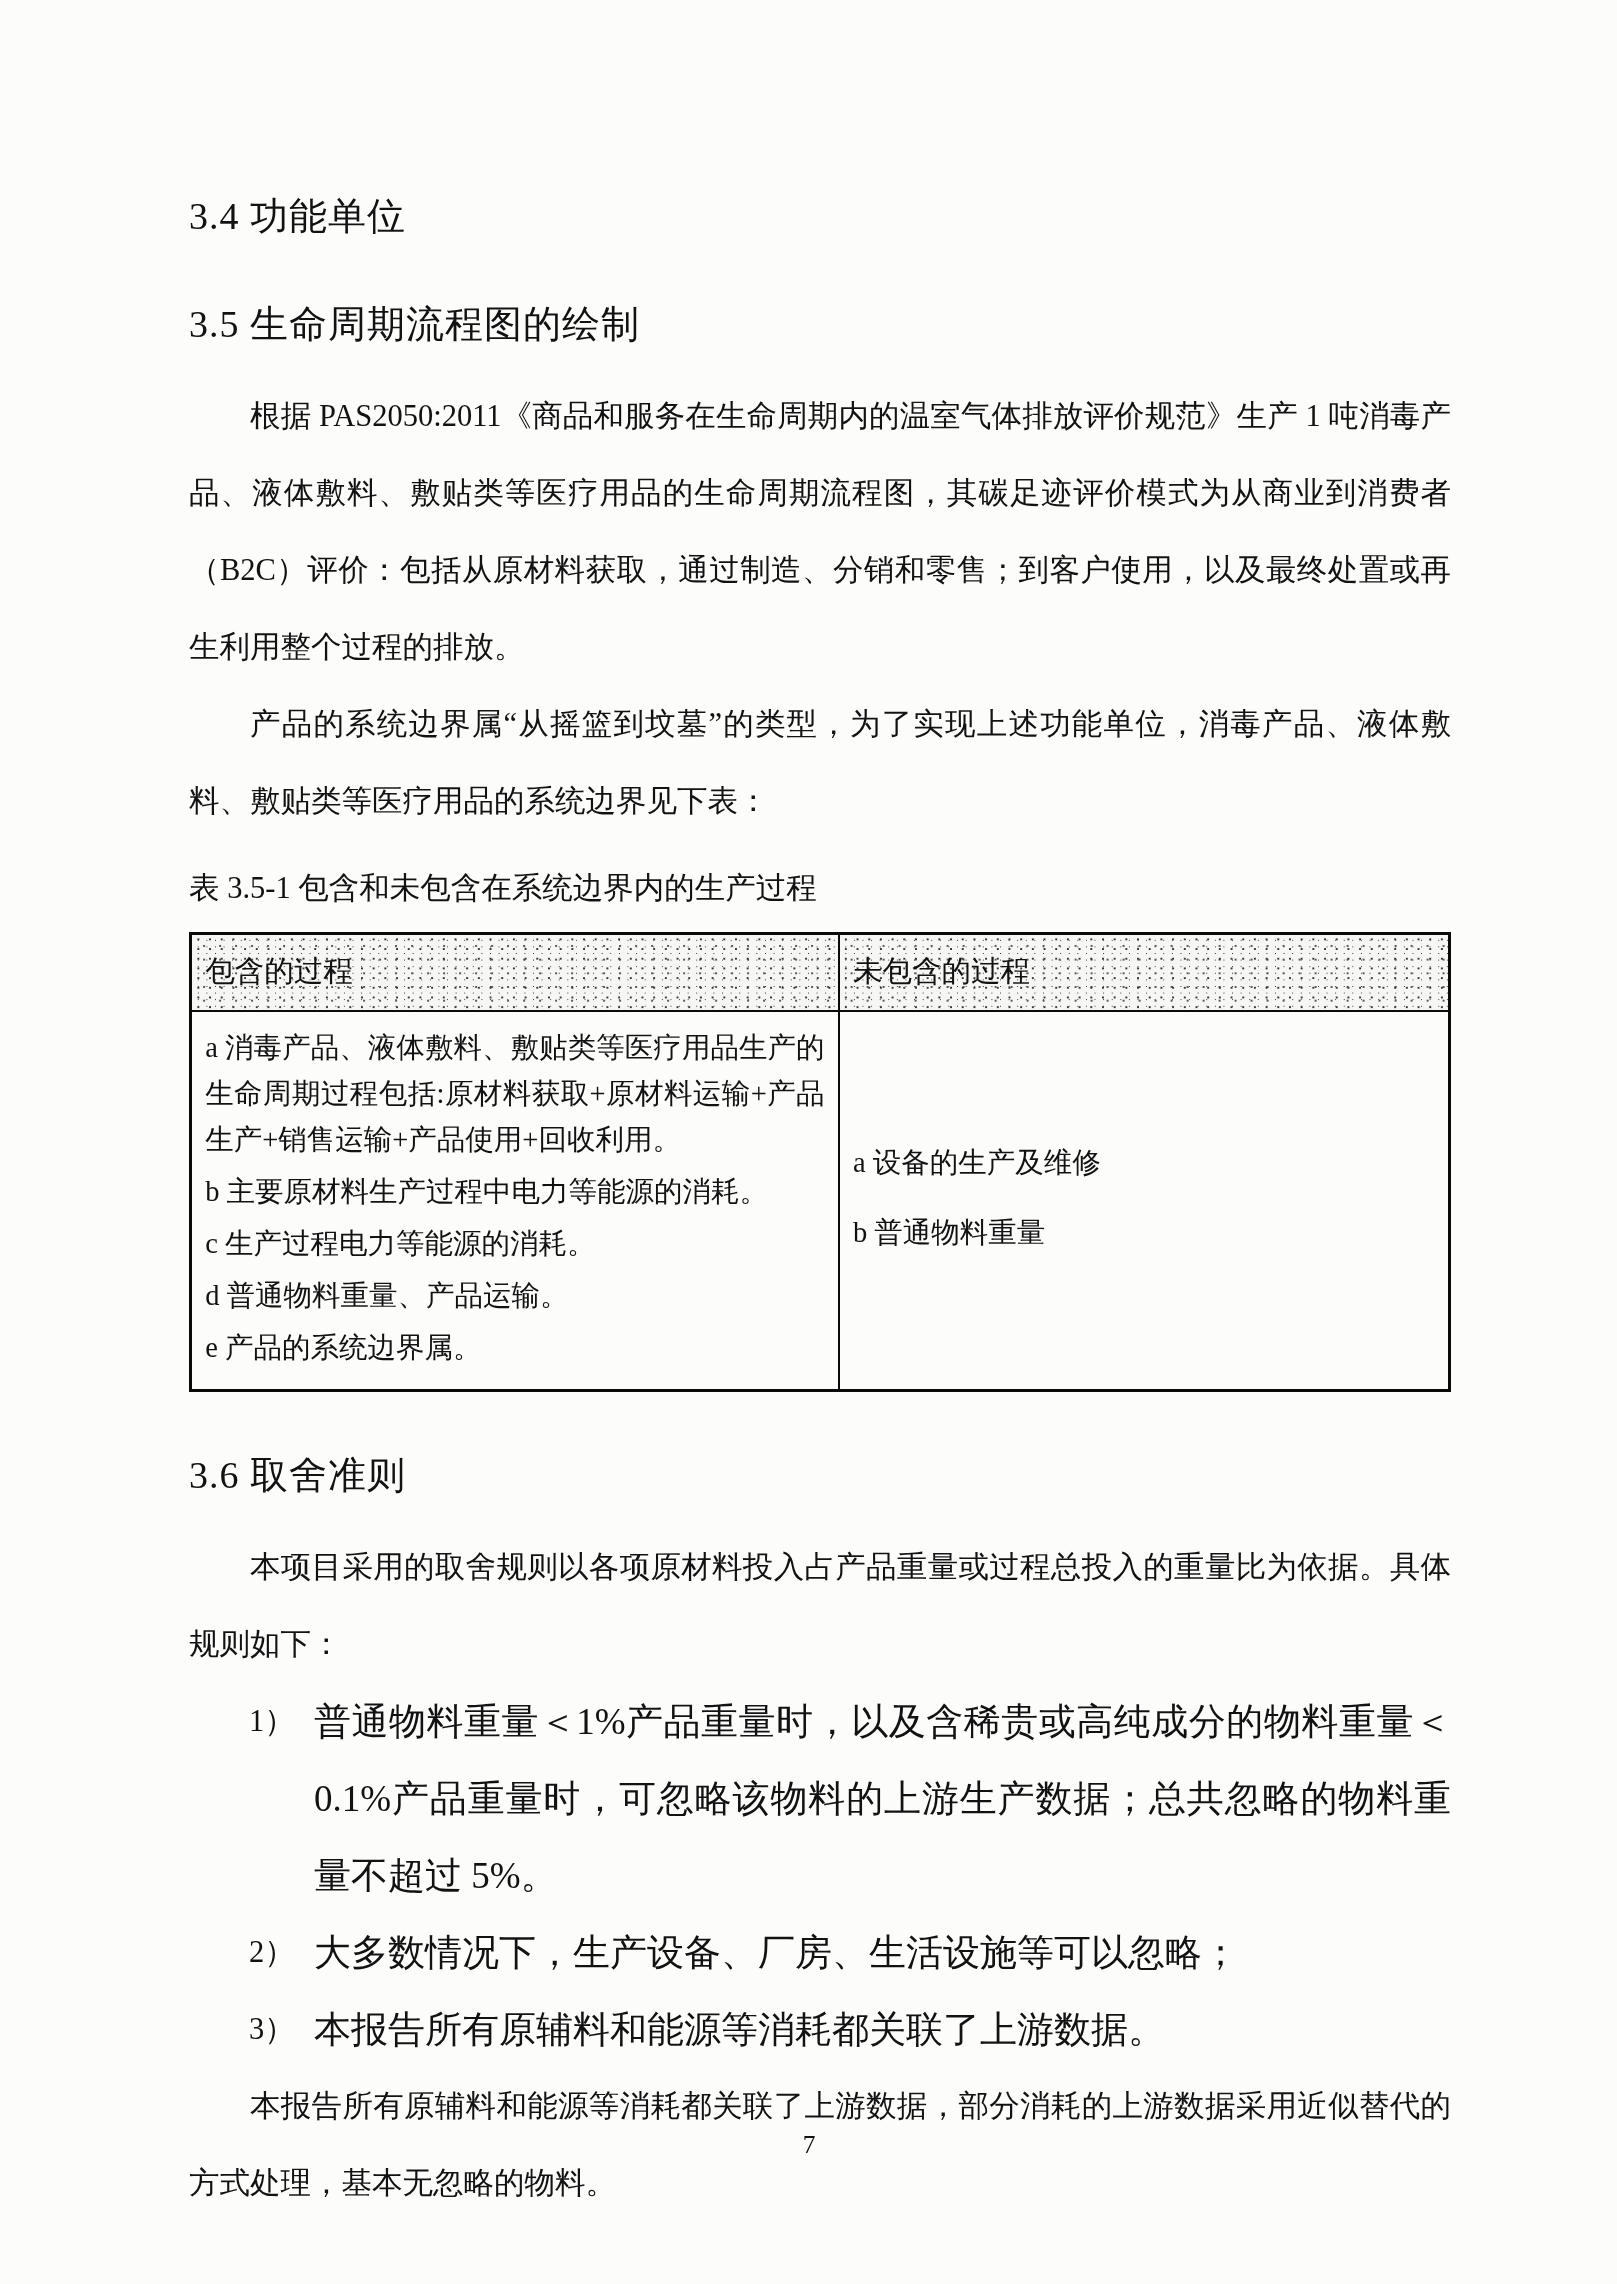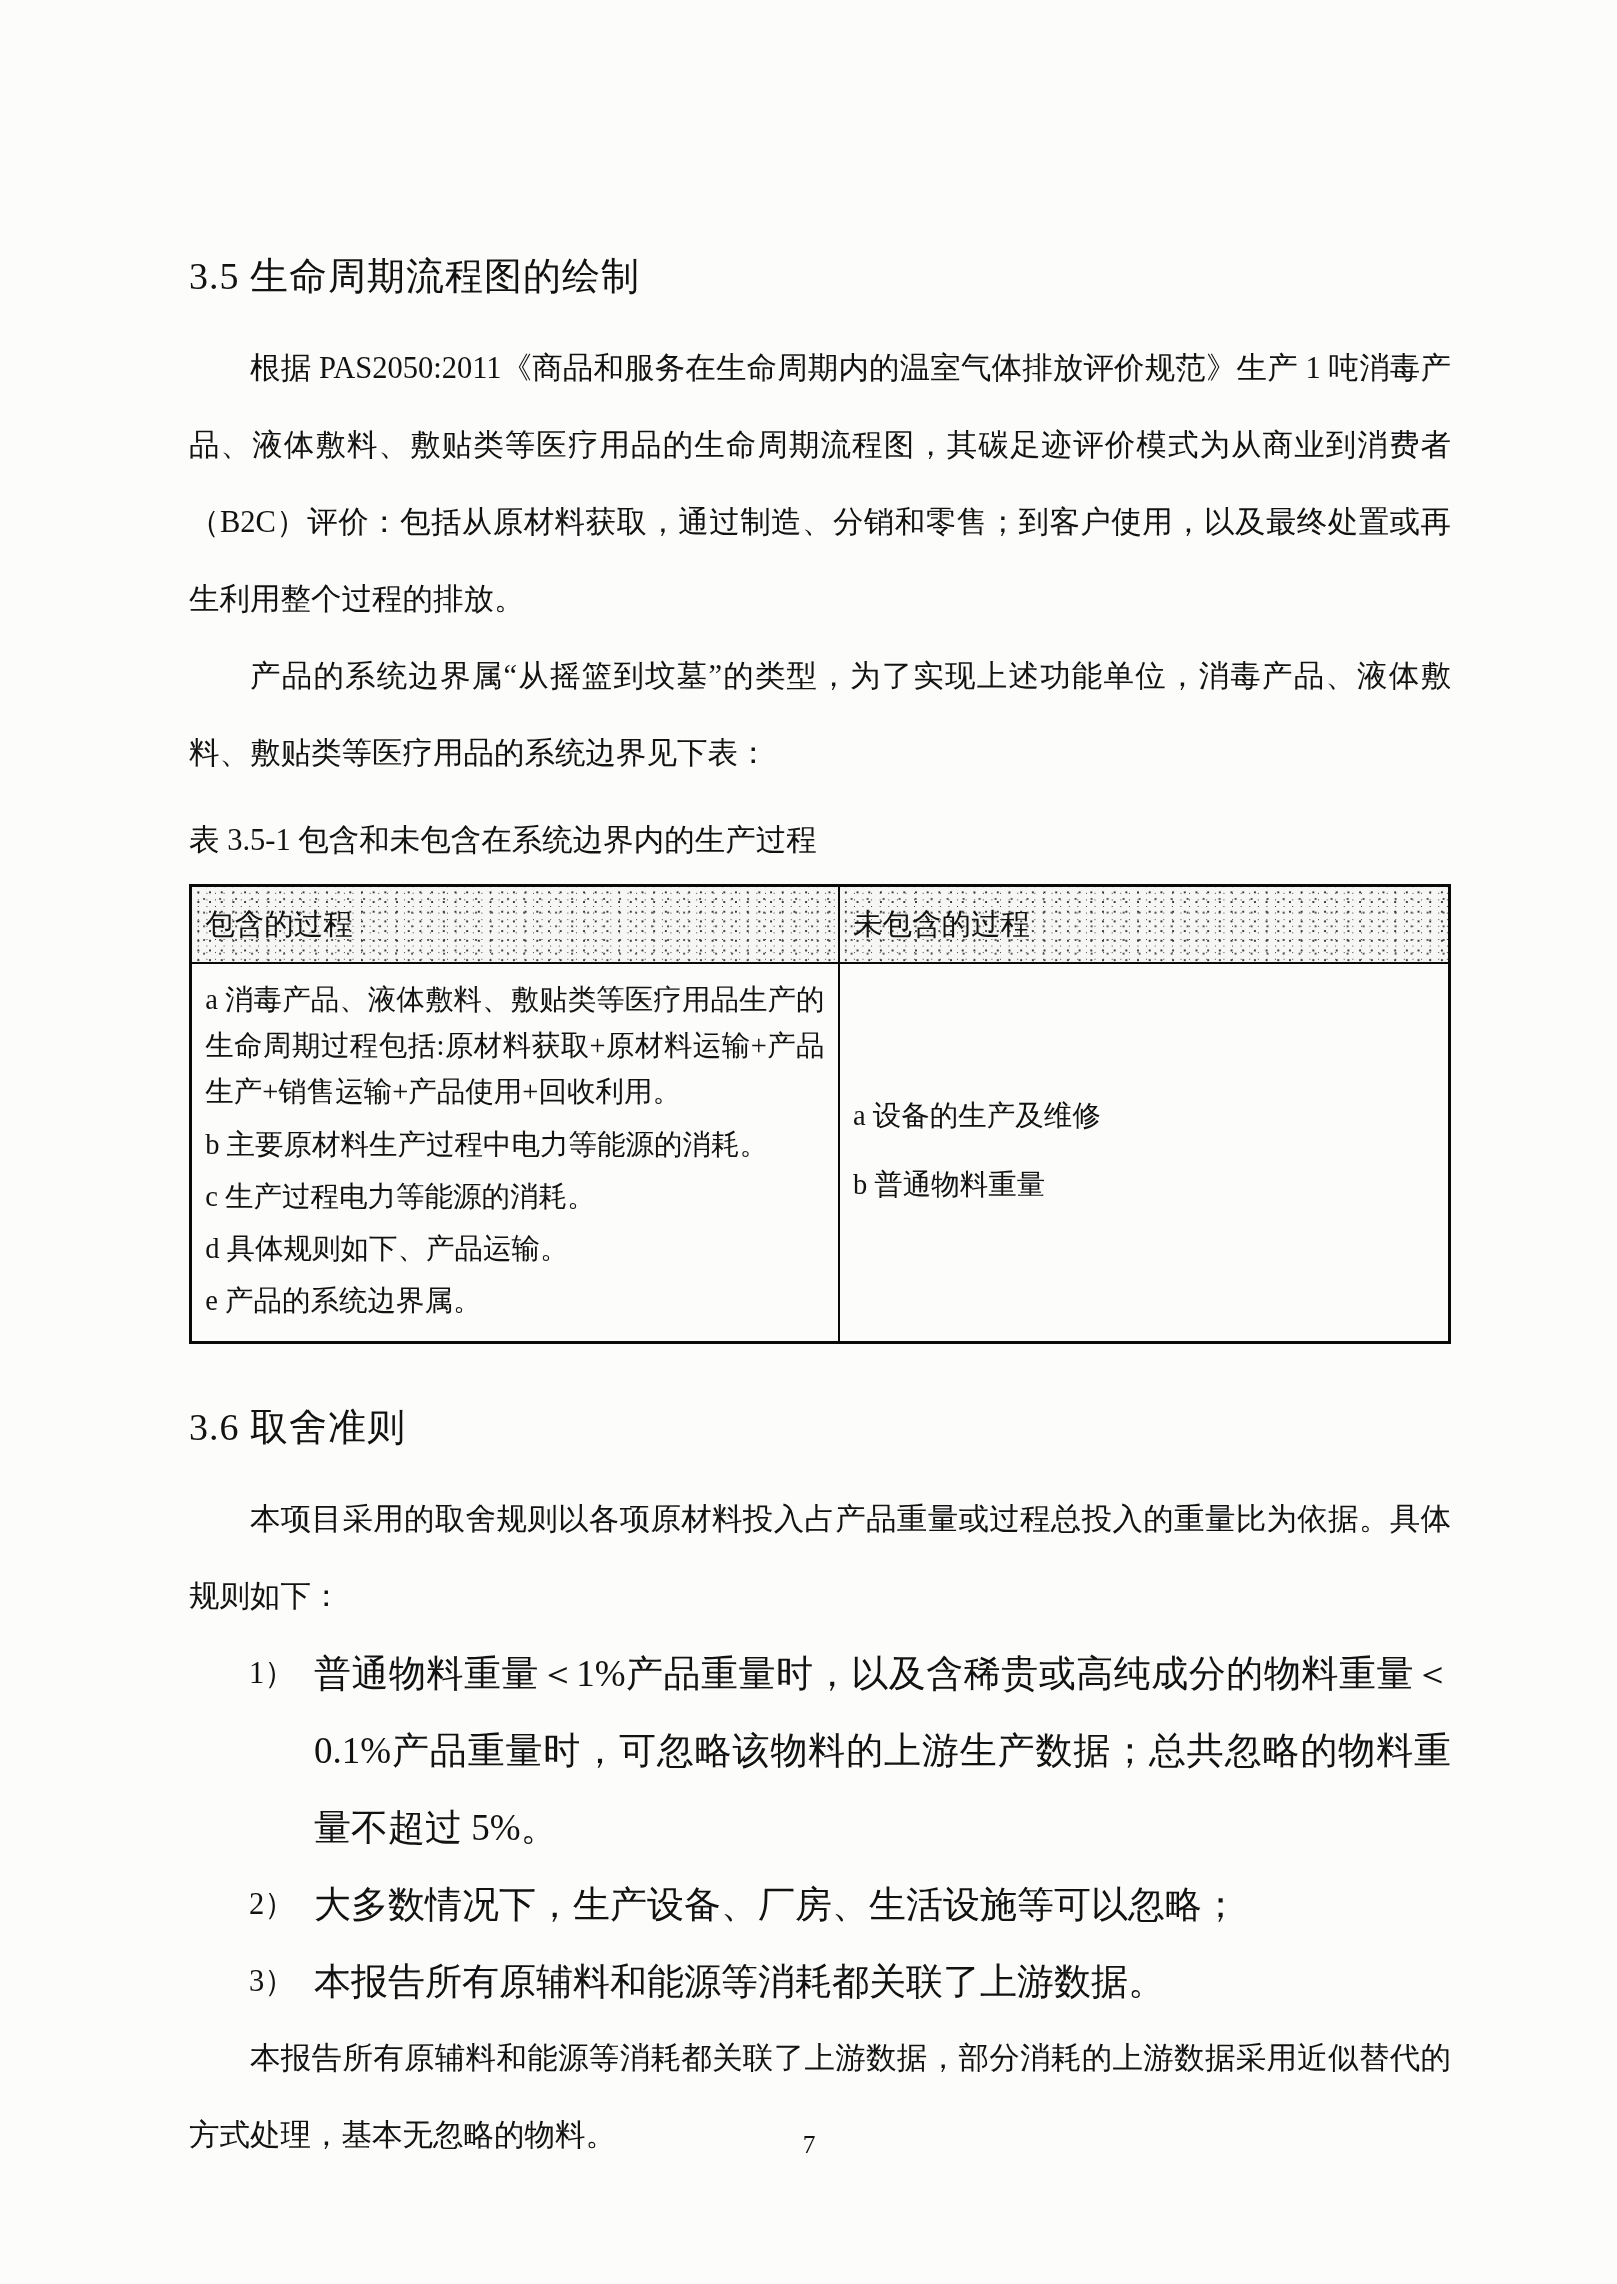--- a/index.html
+++ b/index.html
@@ -110,20 +110,21 @@
     color: #121212;
   }
 </style>
 </head>
 <body>
 
 <div class="page">
   <div class="content">
 
     <section>
+      <h2 class="sec-heading first">3.4 功能单位</h2>
     </section>
 
     <section>
       <h2 class="sec-heading">3.5 生命周期流程图的绘制</h2>
       <p class="body-para indent2">根据 PAS2050:2011《商品和服务在生命周期内的温室气体排放评价规范》生产 1 吨消毒产品、液体敷料、敷贴类等医疗用品的生命周期流程图，其碳足迹评价模式为从商业到消费者（B2C）评价：包括从原材料获取，通过制造、分销和零售；到客户使用，以及最终处置或再生利用整个过程的排放。</p>
       <p class="body-para indent2">产品的系统边界属“从摇篮到坟墓”的类型，为了实现上述功能单位，消毒产品、液体敷料、敷贴类等医疗用品的系统边界见下表：</p>
 
       <div class="table-caption">表 3.5-1 包含和未包含在系统边界内的生产过程</div>
 
       <table class="boundary-table">
@@ -132,21 +133,21 @@
             <th class="col-included">包含的过程</th>
             <th class="col-excluded">未包含的过程</th>
           </tr>
         </thead>
         <tbody>
           <tr>
             <td>
               <div class="cell-item">a 消毒产品、液体敷料、敷贴类等医疗用品生产的生命周期过程包括:原材料获取+原材料运输+产品生产+销售运输+产品使用+回收利用。</div>
               <div class="cell-item">b 主要原材料生产过程中电力等能源的消耗。</div>
               <div class="cell-item">c 生产过程电力等能源的消耗。</div>
-              <div class="cell-item">d 具体规则如下、产品运输。</div>
+              <div class="cell-item">d 普通物料重量、产品运输。</div>
               <div class="cell-item">e 产品的系统边界属。</div>
             </td>
             <td>
               <div class="excluded-item">a 设备的生产及维修</div>
               <div class="excluded-item">b 普通物料重量</div>
             </td>
           </tr>
         </tbody>
       </table>
     </section>

